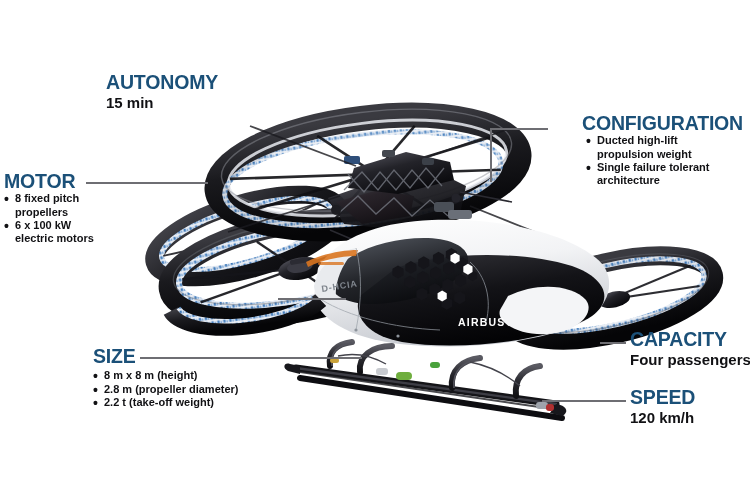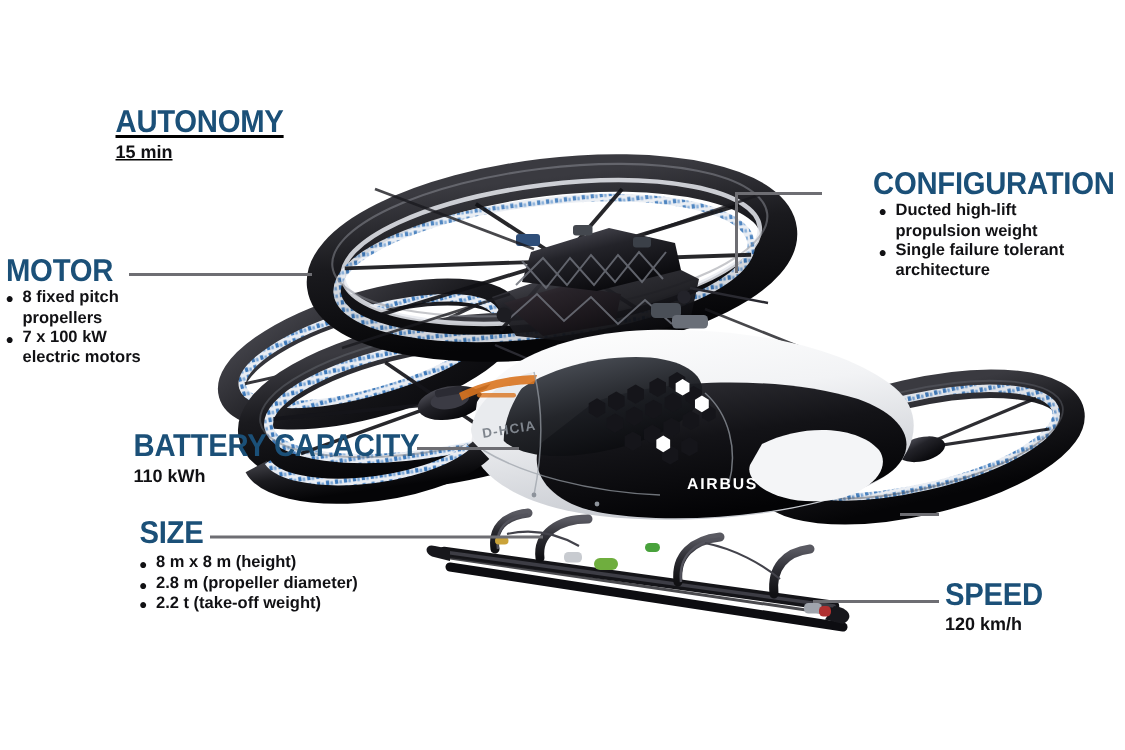--- a/index.html
+++ b/index.html
@@ -20,21 +20,21 @@
     letter-spacing:-0.2px;
     line-height:1.02;
     white-space:nowrap;
     font-stretch:condensed;
     transform:scaleX(0.93);
     transform-origin:left center;
   }
   .c-sub {
     color:#111114;
     font-weight:bold;
-    font-size:12px;
+    font-size:15px;
     line-height:1.22;
     white-space:nowrap;
     margin-top:2px;
   }
   ul.c-list { list-style:none; margin-top:1px; }
   ul.c-list li {
     color:#111114;
     font-weight:bold;
     font-size:11px;
     line-height:1.2;
@@ -324,58 +324,58 @@
   <div class="leader-v" style="left:490px; top:128px; height:54px;"></div>
 
   <div class="leader" style="left:278px; top:298px; width:68px;"></div>
 
   <div class="leader" style="left:140px; top:357px; width:222px;"></div>
 
   <div class="leader" style="left:600px; top:342px; width:26px;"></div>
 
   <div class="leader" style="left:542px; top:400px; width:84px;"></div>
 
-  <div class="callout" style="left:77px; top:71px;text-decoration:underline;">
+  <div class="callout" style="left:106px; top:71px;">
     <div class="c-title">AUTONOMY</div>
     <div class="c-sub">15 min</div>
   </div>
 
   <div class="callout" style="left:4px; top:170px;">
     <div class="c-title">MOTOR</div>
     <ul class="c-list">
       <li>8 fixed pitch</li>
       <li class="contline">propellers</li>
-      <li>7 x 100 kW</li>
+      <li>6 x 100 kW</li>
       <li class="contline">electric motors</li>
     </ul>
   </div>
 
   <div class="callout" style="left:582px; top:112px;">
     <div class="c-title">CONFIGURATION</div>
     <ul class="c-list" style="margin-left:4px;">
       <li>Ducted high-lift</li>
       <li class="contline">propulsion weight</li>
       <li>Single failure tolerant</li>
       <li class="contline">architecture</li>
     </ul>
   </div>
 
-  <div class="callout" style="left:89px; top:287px;">
-    <div class="c-title">BATTERY CAPACITY</div>
-    <div class="c-sub">110 kWh</div>
-  </div>
 
   <div class="callout" style="left:93px; top:345px;">
     <div class="c-title">SIZE</div>
     <ul class="c-list" style="margin-top:3px;">
       <li>8 m x 8 m (height)</li>
       <li>2.8 m (propeller diameter)</li>
       <li>2.2 t (take-off weight)</li>
     </ul>
   </div>
 
+  <div class="callout" style="left:630px; top:328px;">
+    <div class="c-title">CAPACITY</div>
+    <div class="c-sub">Four passengers</div>
+  </div>
 
   <div class="callout" style="left:630px; top:386px;">
     <div class="c-title">SPEED</div>
     <div class="c-sub">120 km/h</div>
   </div>
 
 </div>
 
 </body></html>

